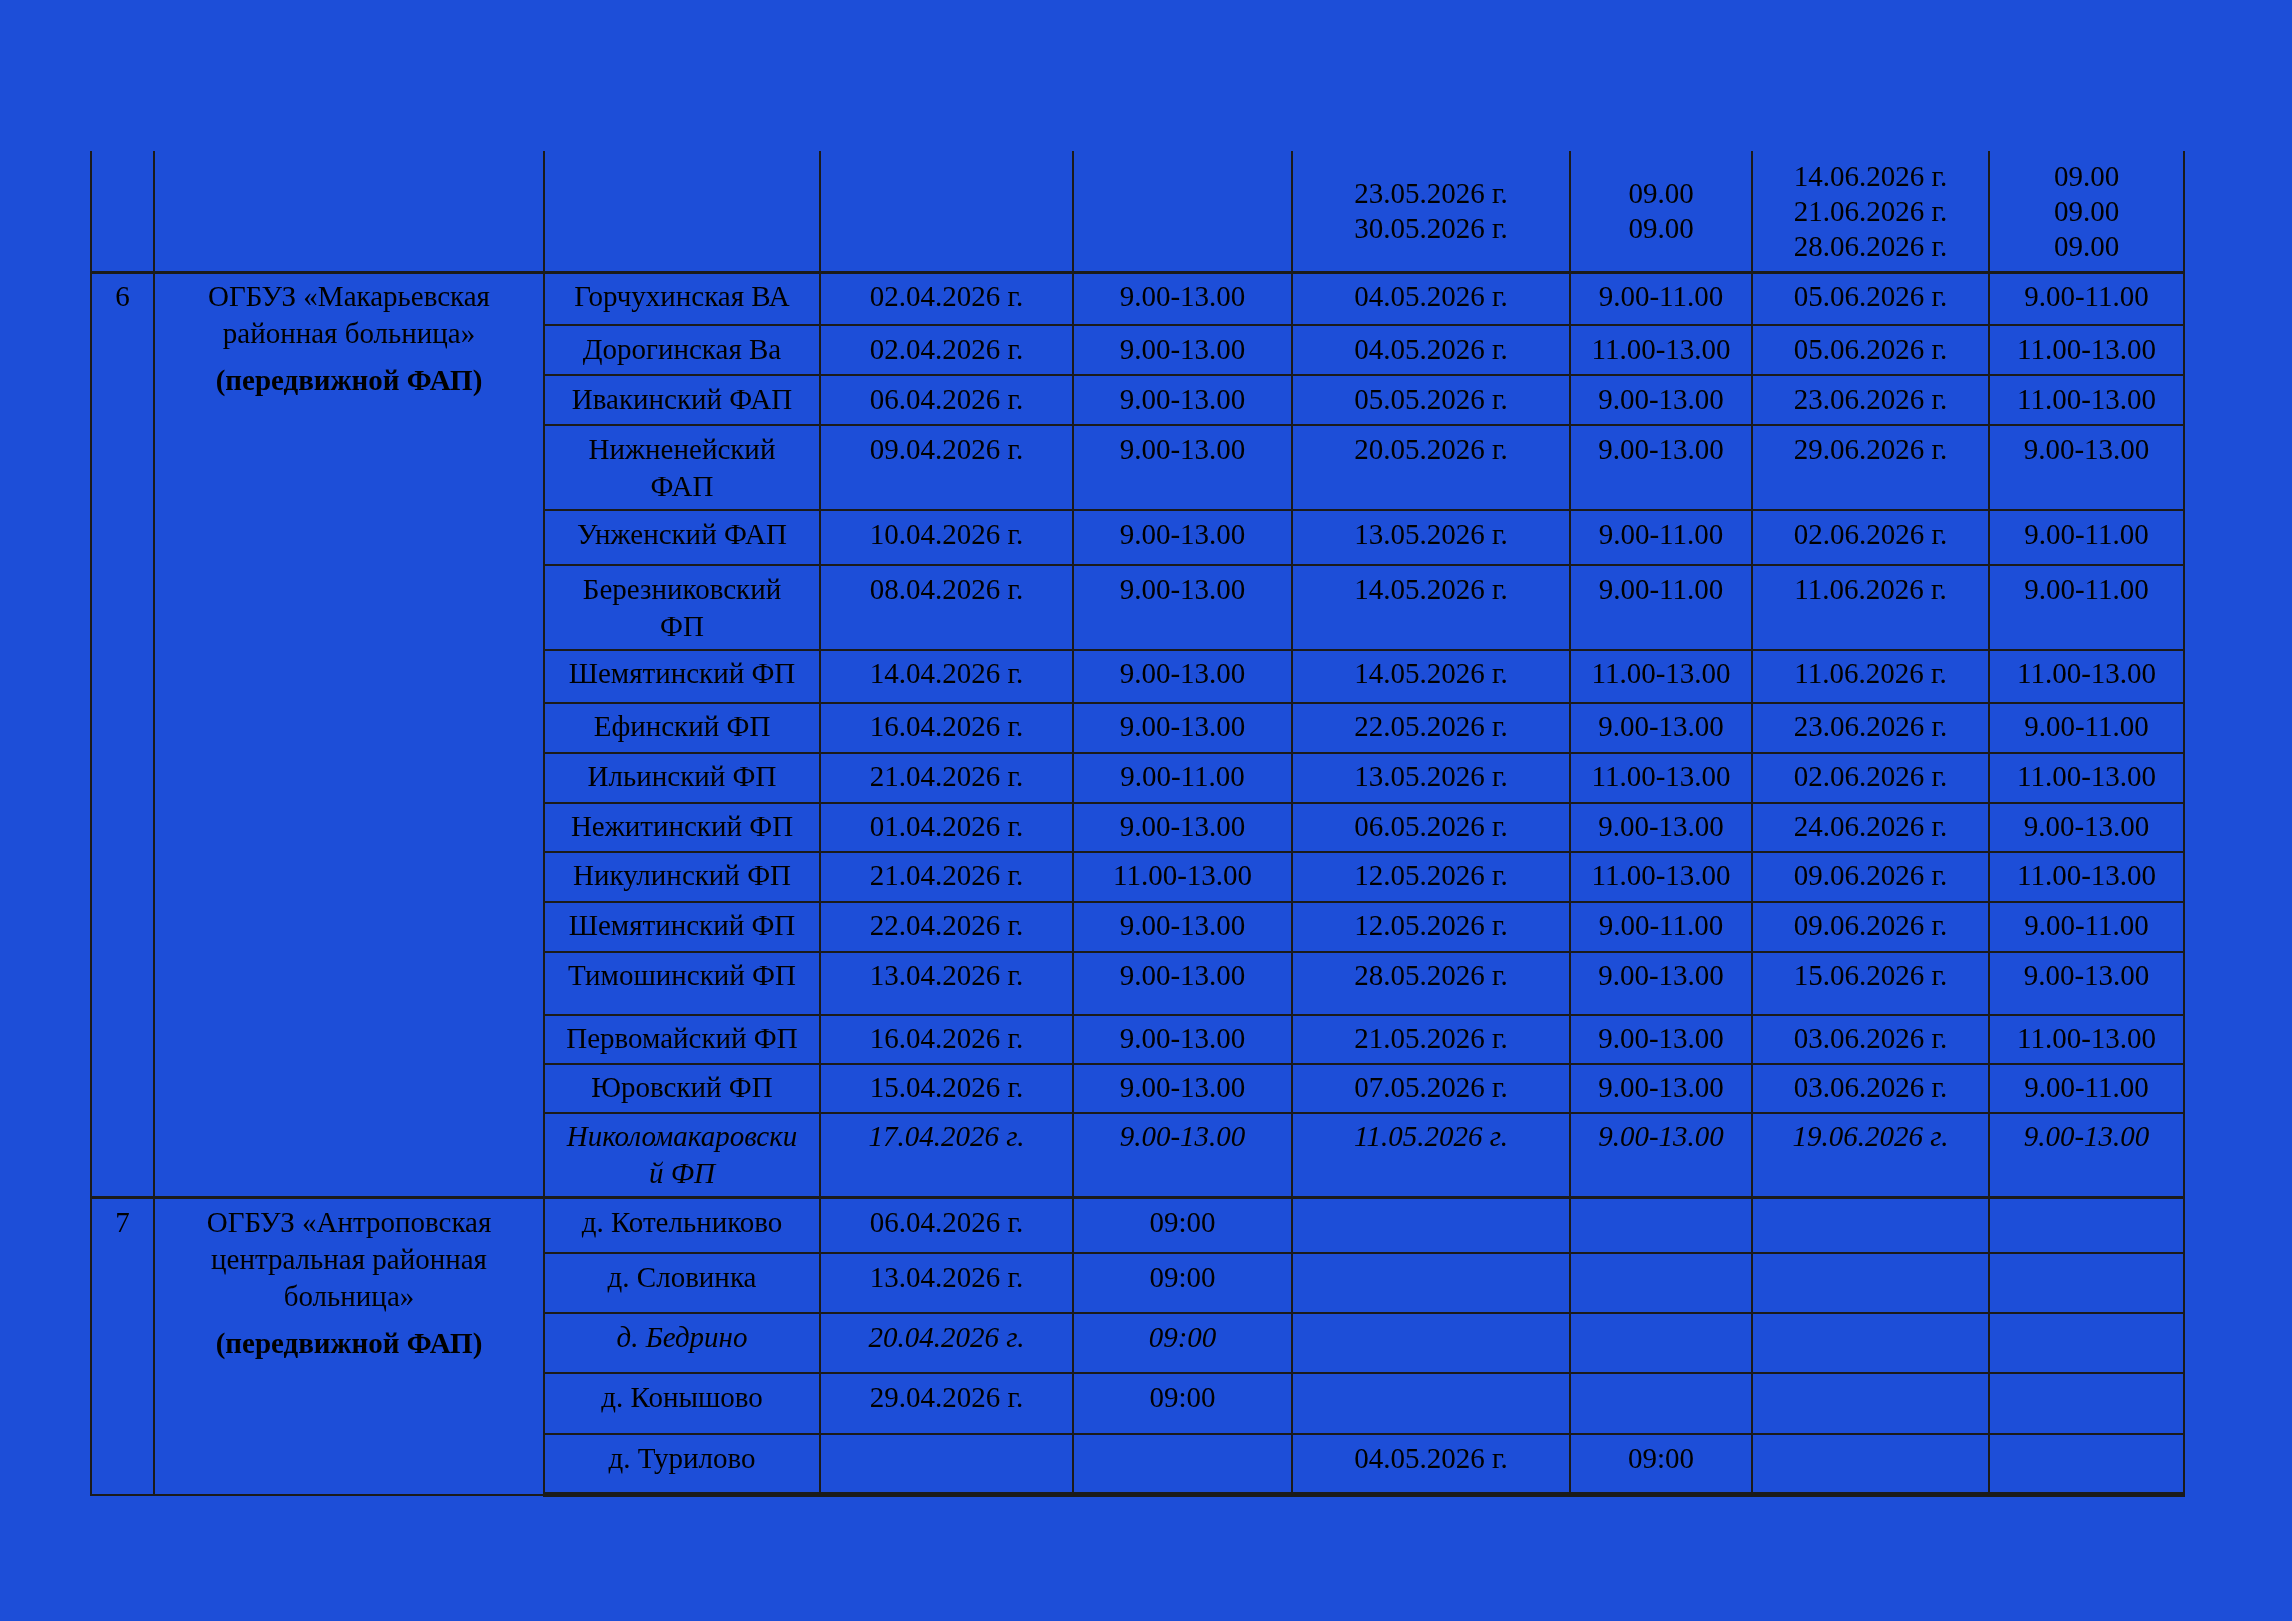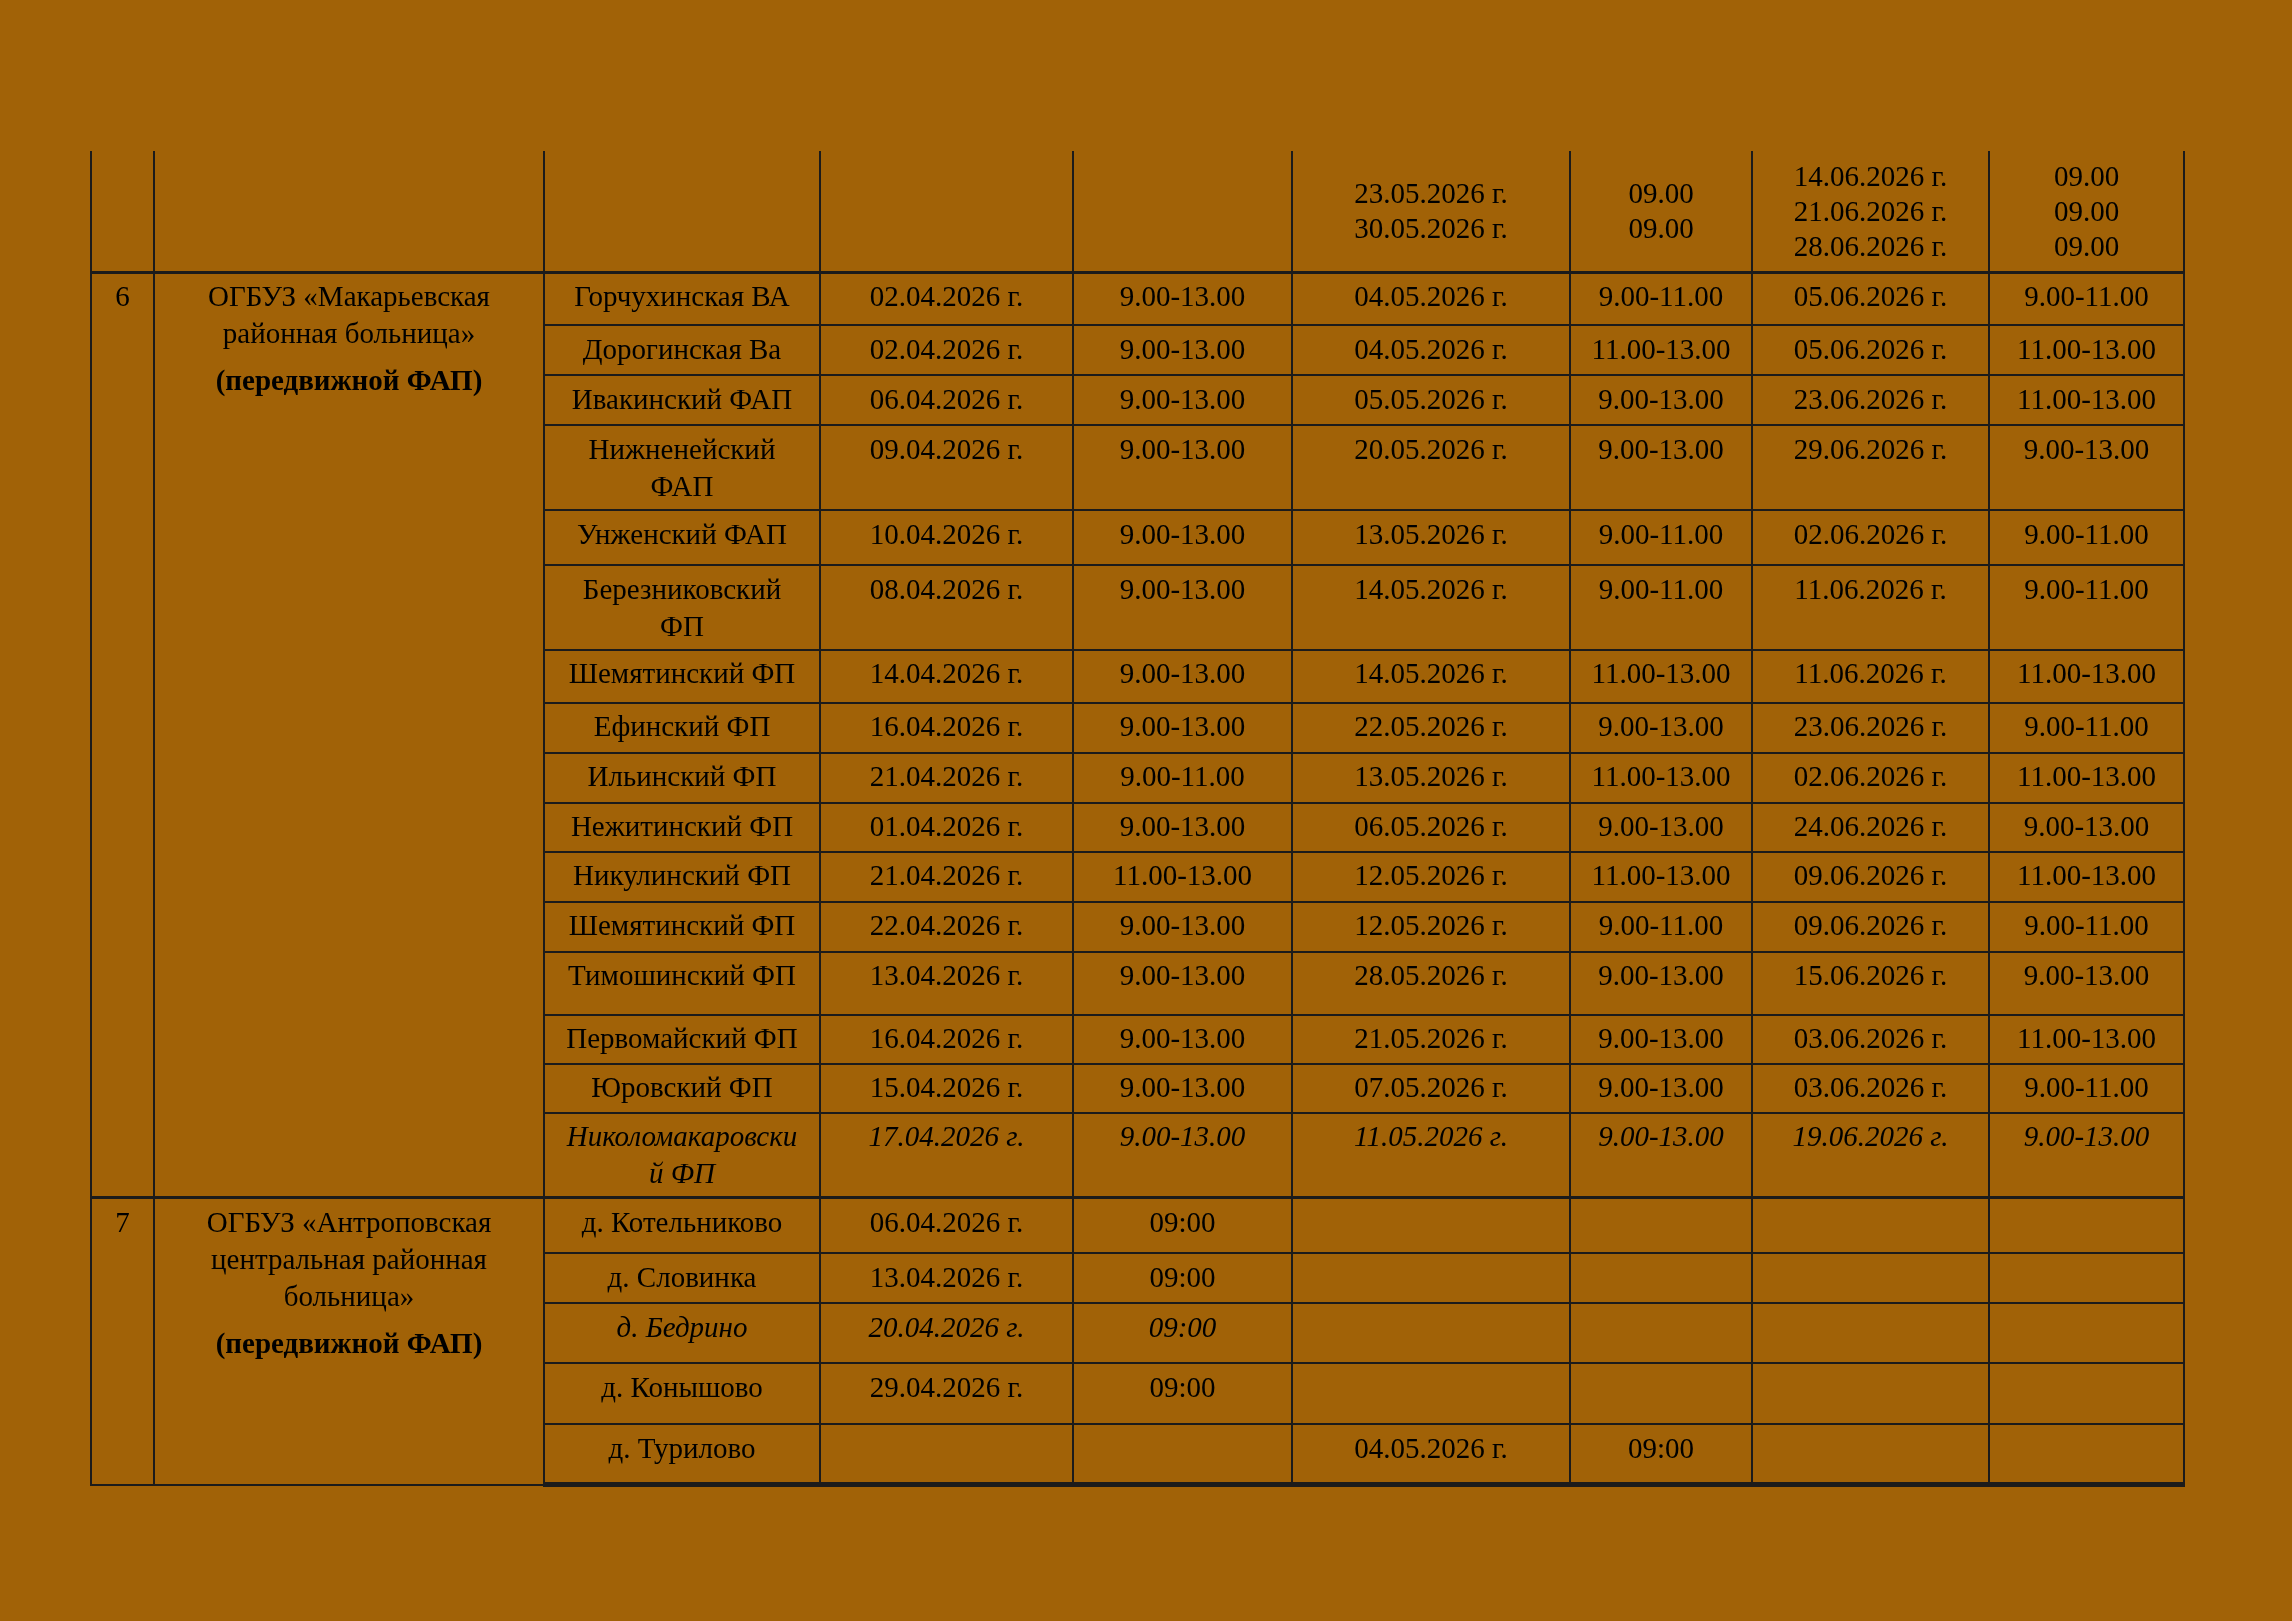--- a/index.html
+++ b/index.html
@@ -8,21 +8,21 @@
     background: #ffffff;
     width: 2293px;
     height: 1621px;
     font-family: "Liberation Serif", "DejaVu Serif", serif;
     color: #000000;
   }
   .page {
     position: relative;
     width: 2293px;
     height: 1621px;
-    background: #a16207;
+    background: #1d4ed8;
     overflow: hidden;
   }
   table.sched {
     position: absolute;
     left: 90px;
     top: 151px;
     width: 2094px;
     border-collapse: collapse;
     table-layout: fixed;
   }
@@ -244,21 +244,21 @@
           <td rowspan="5" class="num">7</td>
           <td rowspan="5" class="org"><div>ОГБУЗ «Антроповская центральная районная больница»</div><div class="org-note">(передвижной ФАП)</div></td>
           <td class="loc">д. Котельниково</td>
           <td>06.04.2026 г.</td>
           <td>09:00</td>
           <td></td>
           <td></td>
           <td></td>
           <td></td>
         </tr>
-        <tr style="height: 50px;">
+        <tr style="height: 60px;">
           <td class="loc">д. Словинка</td>
           <td>13.04.2026 г.</td>
           <td>09:00</td>
           <td></td>
           <td></td>
           <td></td>
           <td></td>
         </tr>
         <tr style="height: 60px; font-style: italic;">
           <td class="loc">д. Бедрино</td>

